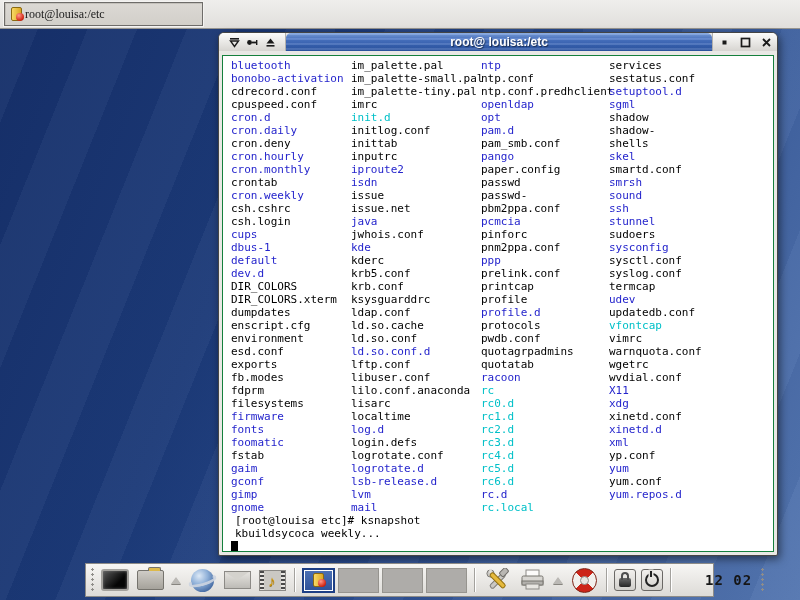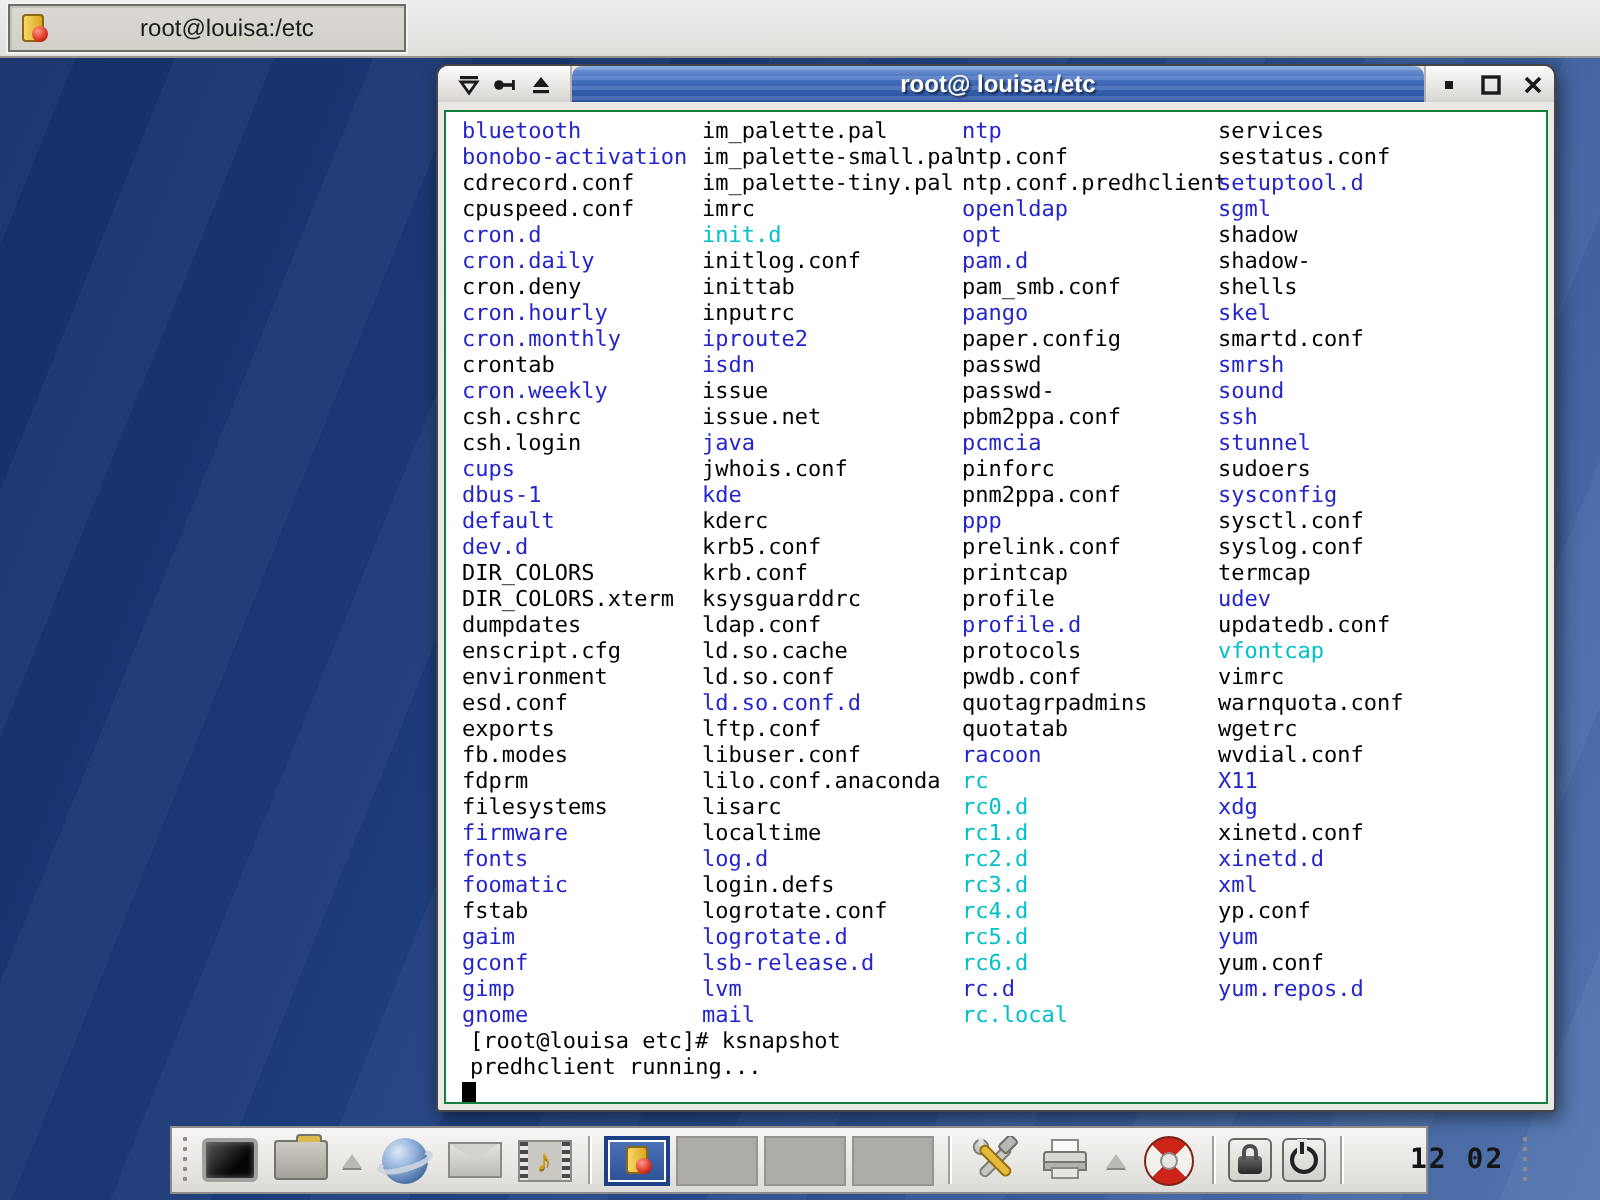--- a/index.html
+++ b/index.html
@@ -12,21 +12,21 @@
       repeating-linear-gradient(112deg, rgba(255,255,255,0.035) 0 46px, rgba(0,0,0,0.02) 46px 92px),
       linear-gradient(112deg,#152f69 0%,#1c3a78 32%,#28498b 55%,#3f619f 78%,#5476b0 100%);}
 
   
   .taskbar-top{position:absolute;top:0;left:0;width:800px;height:28px;
     background:linear-gradient(#efeeec,#e1dfdc);border-bottom:1px solid #96948f;}
   .task-button{position:absolute;left:4px;top:2px;width:197px;height:22px;
     background:linear-gradient(#dcd9d4,#d2cfc9);border:1px solid #6e6c69;
     box-shadow:inset 1px 1px 0 #c4c1bb, 0 0 0 1px #f4f3f1;
     display:flex;align-items:center;font-size:12px;color:#1a1a1a;cursor:default;}
-  .task-button .tb-label{flex:1;text-align:center;}
+  .task-button .tb-label{flex:1;font-family:Liberation Serif, serif;}
 
   
   .konsole-icon{position:relative;width:16px;height:16px;margin-left:4px;flex:0 0 auto;}
   .konsole-icon .kbox{position:absolute;left:2px;top:1px;width:9px;height:12px;border-radius:2px;
     background:linear-gradient(90deg,#f8d966,#dca622);border:1px solid #8a6a10;}
   .konsole-icon .kball{position:absolute;right:1px;bottom:1px;width:8px;height:8px;border-radius:50%;
     background:radial-gradient(circle at 35% 30%,#ff9a8a,#d42a18 65%,#8e1408);}
 
   
   .window{position:absolute;left:218px;top:32px;width:558px;height:522px;
@@ -178,21 +178,21 @@
   </div>
 
   <div class="term">
     <div class="listing">
       <div class="lcol lcol0"><div class="fn dir">bluetooth</div><div class="fn dir">bonobo-activation</div><div class="fn file">cdrecord.conf</div><div class="fn file">cpuspeed.conf</div><div class="fn dir">cron.d</div><div class="fn dir">cron.daily</div><div class="fn file">cron.deny</div><div class="fn dir">cron.hourly</div><div class="fn dir">cron.monthly</div><div class="fn file">crontab</div><div class="fn dir">cron.weekly</div><div class="fn file">csh.cshrc</div><div class="fn file">csh.login</div><div class="fn dir">cups</div><div class="fn dir">dbus-1</div><div class="fn dir">default</div><div class="fn dir">dev.d</div><div class="fn file">DIR_COLORS</div><div class="fn file">DIR_COLORS.xterm</div><div class="fn file">dumpdates</div><div class="fn file">enscript.cfg</div><div class="fn file">environment</div><div class="fn file">esd.conf</div><div class="fn file">exports</div><div class="fn file">fb.modes</div><div class="fn file">fdprm</div><div class="fn file">filesystems</div><div class="fn dir">firmware</div><div class="fn dir">fonts</div><div class="fn dir">foomatic</div><div class="fn file">fstab</div><div class="fn dir">gaim</div><div class="fn dir">gconf</div><div class="fn dir">gimp</div><div class="fn dir">gnome</div></div>
       <div class="lcol lcol1"><div class="fn file">im_palette.pal</div><div class="fn file">im_palette-small.pal</div><div class="fn file">im_palette-tiny.pal</div><div class="fn file">imrc</div><div class="fn link">init.d</div><div class="fn file">initlog.conf</div><div class="fn file">inittab</div><div class="fn file">inputrc</div><div class="fn dir">iproute2</div><div class="fn dir">isdn</div><div class="fn file">issue</div><div class="fn file">issue.net</div><div class="fn dir">java</div><div class="fn file">jwhois.conf</div><div class="fn dir">kde</div><div class="fn file">kderc</div><div class="fn file">krb5.conf</div><div class="fn file">krb.conf</div><div class="fn file">ksysguarddrc</div><div class="fn file">ldap.conf</div><div class="fn file">ld.so.cache</div><div class="fn file">ld.so.conf</div><div class="fn dir">ld.so.conf.d</div><div class="fn file">lftp.conf</div><div class="fn file">libuser.conf</div><div class="fn file">lilo.conf.anaconda</div><div class="fn file">lisarc</div><div class="fn file">localtime</div><div class="fn dir">log.d</div><div class="fn file">login.defs</div><div class="fn file">logrotate.conf</div><div class="fn dir">logrotate.d</div><div class="fn dir">lsb-release.d</div><div class="fn dir">lvm</div><div class="fn dir">mail</div></div>
       <div class="lcol lcol2"><div class="fn dir">ntp</div><div class="fn file">ntp.conf</div><div class="fn file">ntp.conf.predhclient</div><div class="fn dir">openldap</div><div class="fn dir">opt</div><div class="fn dir">pam.d</div><div class="fn file">pam_smb.conf</div><div class="fn dir">pango</div><div class="fn file">paper.config</div><div class="fn file">passwd</div><div class="fn file">passwd-</div><div class="fn file">pbm2ppa.conf</div><div class="fn dir">pcmcia</div><div class="fn file">pinforc</div><div class="fn file">pnm2ppa.conf</div><div class="fn dir">ppp</div><div class="fn file">prelink.conf</div><div class="fn file">printcap</div><div class="fn file">profile</div><div class="fn dir">profile.d</div><div class="fn file">protocols</div><div class="fn file">pwdb.conf</div><div class="fn file">quotagrpadmins</div><div class="fn file">quotatab</div><div class="fn dir">racoon</div><div class="fn link">rc</div><div class="fn link">rc0.d</div><div class="fn link">rc1.d</div><div class="fn link">rc2.d</div><div class="fn link">rc3.d</div><div class="fn link">rc4.d</div><div class="fn link">rc5.d</div><div class="fn link">rc6.d</div><div class="fn dir">rc.d</div><div class="fn link">rc.local</div></div>
       <div class="lcol lcol3"><div class="fn file">services</div><div class="fn file">sestatus.conf</div><div class="fn dir">setuptool.d</div><div class="fn dir">sgml</div><div class="fn file">shadow</div><div class="fn file">shadow-</div><div class="fn file">shells</div><div class="fn dir">skel</div><div class="fn file">smartd.conf</div><div class="fn dir">smrsh</div><div class="fn dir">sound</div><div class="fn dir">ssh</div><div class="fn dir">stunnel</div><div class="fn file">sudoers</div><div class="fn dir">sysconfig</div><div class="fn file">sysctl.conf</div><div class="fn file">syslog.conf</div><div class="fn file">termcap</div><div class="fn dir">udev</div><div class="fn file">updatedb.conf</div><div class="fn link">vfontcap</div><div class="fn file">vimrc</div><div class="fn file">warnquota.conf</div><div class="fn file">wgetrc</div><div class="fn file">wvdial.conf</div><div class="fn dir">X11</div><div class="fn dir">xdg</div><div class="fn file">xinetd.conf</div><div class="fn dir">xinetd.d</div><div class="fn dir">xml</div><div class="fn file">yp.conf</div><div class="fn dir">yum</div><div class="fn file">yum.conf</div><div class="fn dir">yum.repos.d</div></div>
     </div>
     <div class="promptline">[root@louisa etc]# ksnapshot</div>
-    <div class="promptline">predhclient running...</div>
+    <div class="promptline">kbuildsycoca weekly...</div>
     <div class="cursorline">
       <span class="cursor"></span>
     </div>
   </div>
 </div>
 
 <div class="panel">
   <div class="handle"></div>
 
   <div class="launcher">

